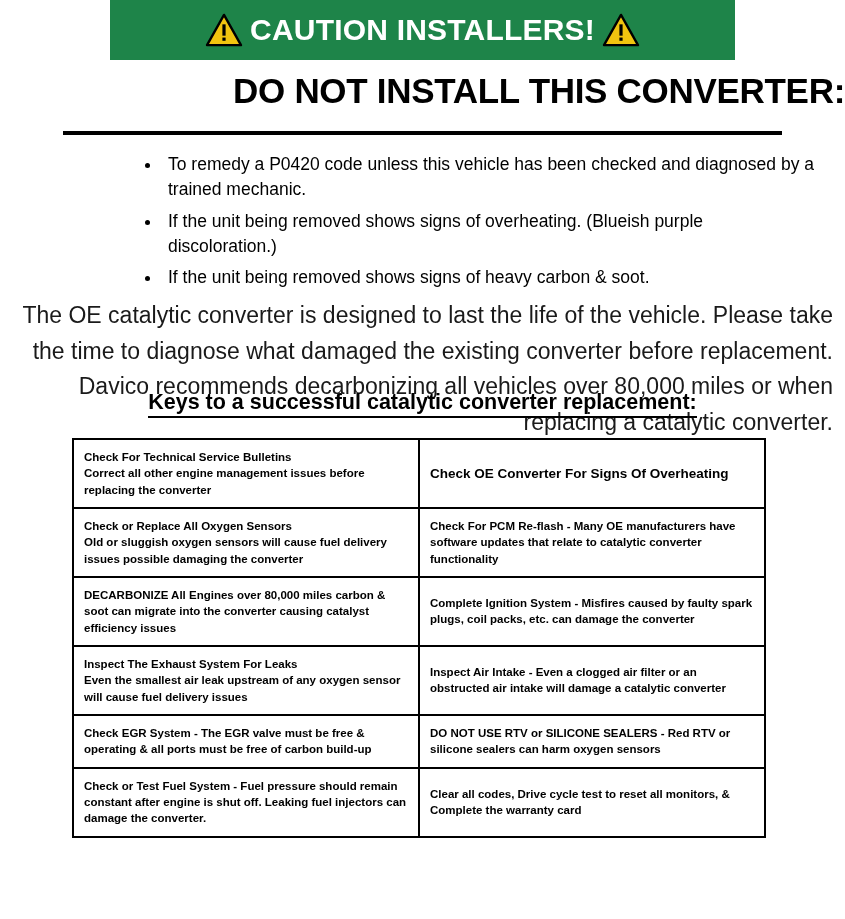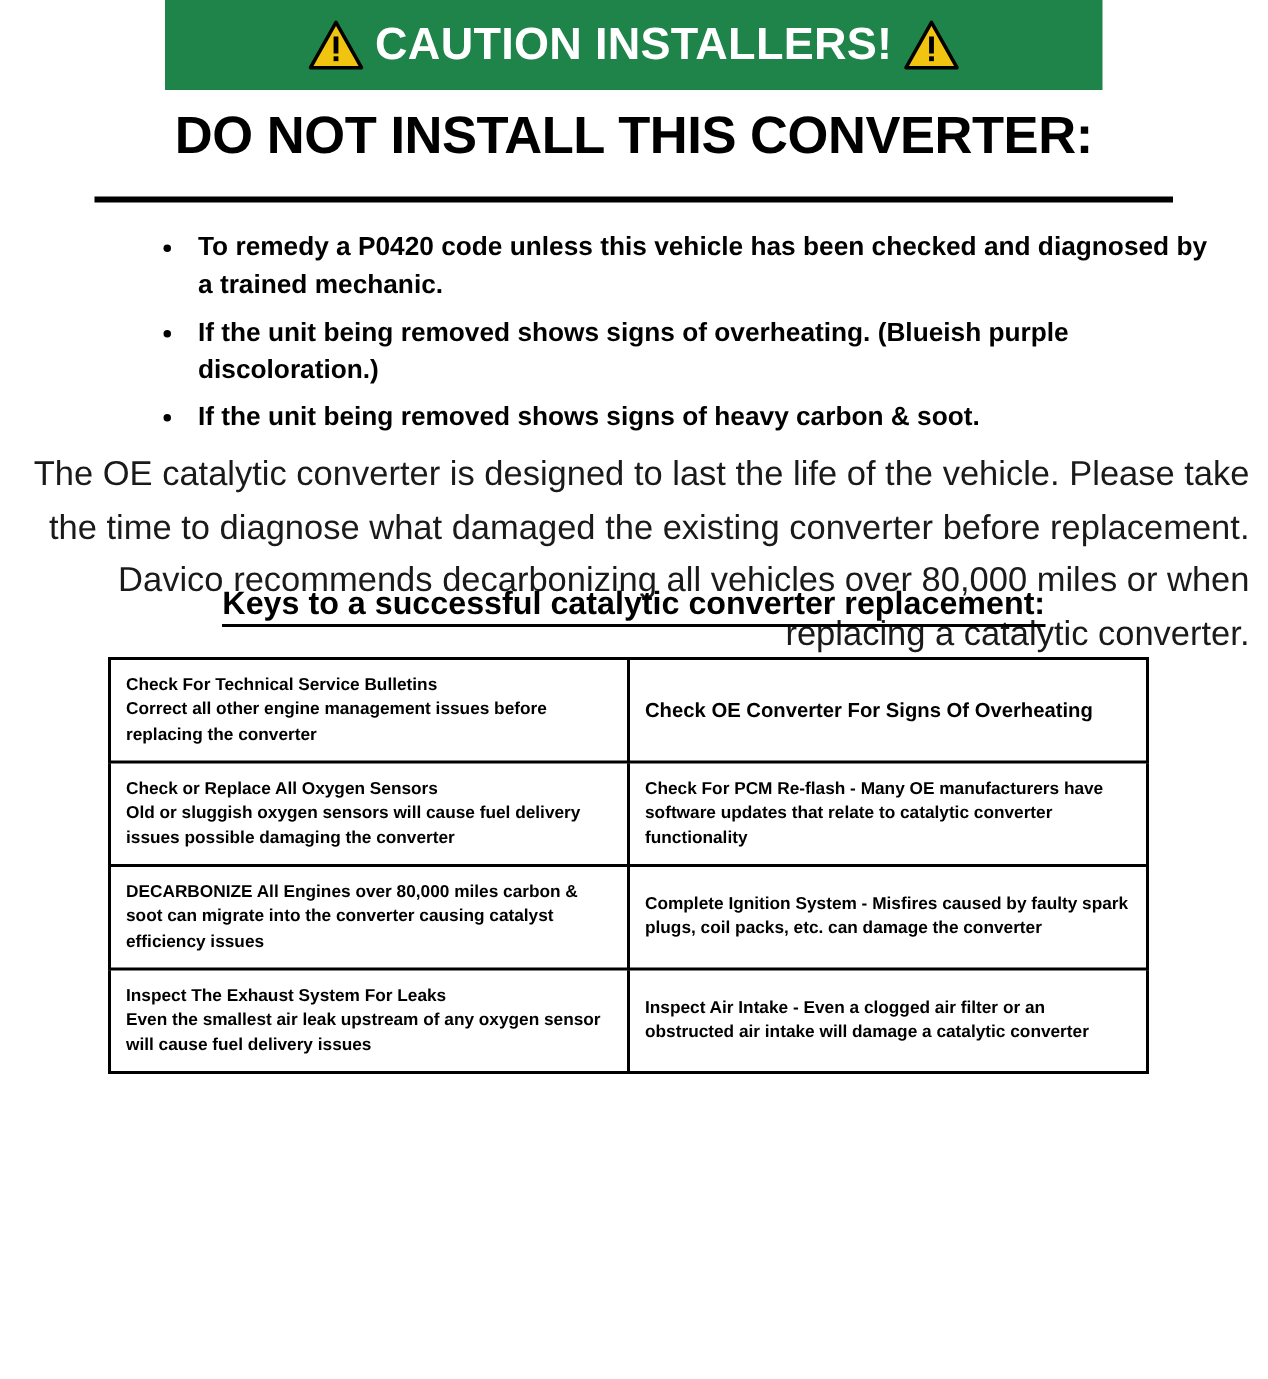--- a/index.html
+++ b/index.html
@@ -46,21 +46,21 @@
     height: 34px;
     display: block;
   }
 
   
   .main-heading {
     position: absolute;
     left: 0;
     top: 72px;
     width: 845px;
-    text-align: center;
+    text-align: right;
     font-size: 35px;
     font-weight: bold;
     letter-spacing: -0.3px;
     line-height: 1.1;
   }
 
   .rule {
     position: absolute;
     left: 63px;
     top: 131px;
@@ -74,24 +74,25 @@
     position: absolute;
     left: 88px;
     top: 152px;
     width: 690px;
     margin: 0;
     padding: 0 0 0 38px;
     list-style: disc;
   }
   .bullets li {
     font-size: 17.5px;
-    font-weight: bold;
+    font-weight: normal;
     line-height: 1.42;
     margin-bottom: 7px;
     padding-left: 6px;
+    margin-left: 36px;
   }
 
   
   .paragraph {
     position: absolute;
     left: 12px;
     top: 298px;
     width: 821px;
     text-align: right;
     font-size: 23px;
@@ -184,16 +185,24 @@
         <td>Check For PCM Re-flash - Many OE manufacturers have software updates that relate to catalytic converter functionality</td>
       </tr>
       <tr>
         <td>DECARBONIZE All Engines over 80,000 miles carbon &amp; soot can migrate into the converter causing catalyst efficiency issues</td>
         <td>Complete Ignition System - Misfires caused by faulty spark plugs, coil packs, etc. can damage the converter</td>
       </tr>
       <tr>
         <td>Inspect The Exhaust System For Leaks<br>Even the smallest air leak upstream of any oxygen sensor will cause fuel delivery issues</td>
         <td>Inspect Air Intake - Even a clogged air filter or an obstructed air intake will damage a catalytic converter</td>
       </tr>
+      <tr>
+        <td>Check EGR System - The EGR valve must be free &amp; operating &amp; all ports must be free of carbon build-up</td>
+        <td>DO NOT USE RTV or SILICONE SEALERS - Red RTV or silicone sealers can harm oxygen sensors</td>
+      </tr>
+      <tr>
+        <td>Check or Test Fuel System - Fuel pressure should remain constant after engine is shut off.  Leaking fuel injectors can damage the converter.</td>
+        <td>Clear all codes,  Drive cycle test to reset all monitors, &amp; Complete the warranty card</td>
+      </tr>
     </tbody>
   </table>
 
 </div>
 
 </body></html>

